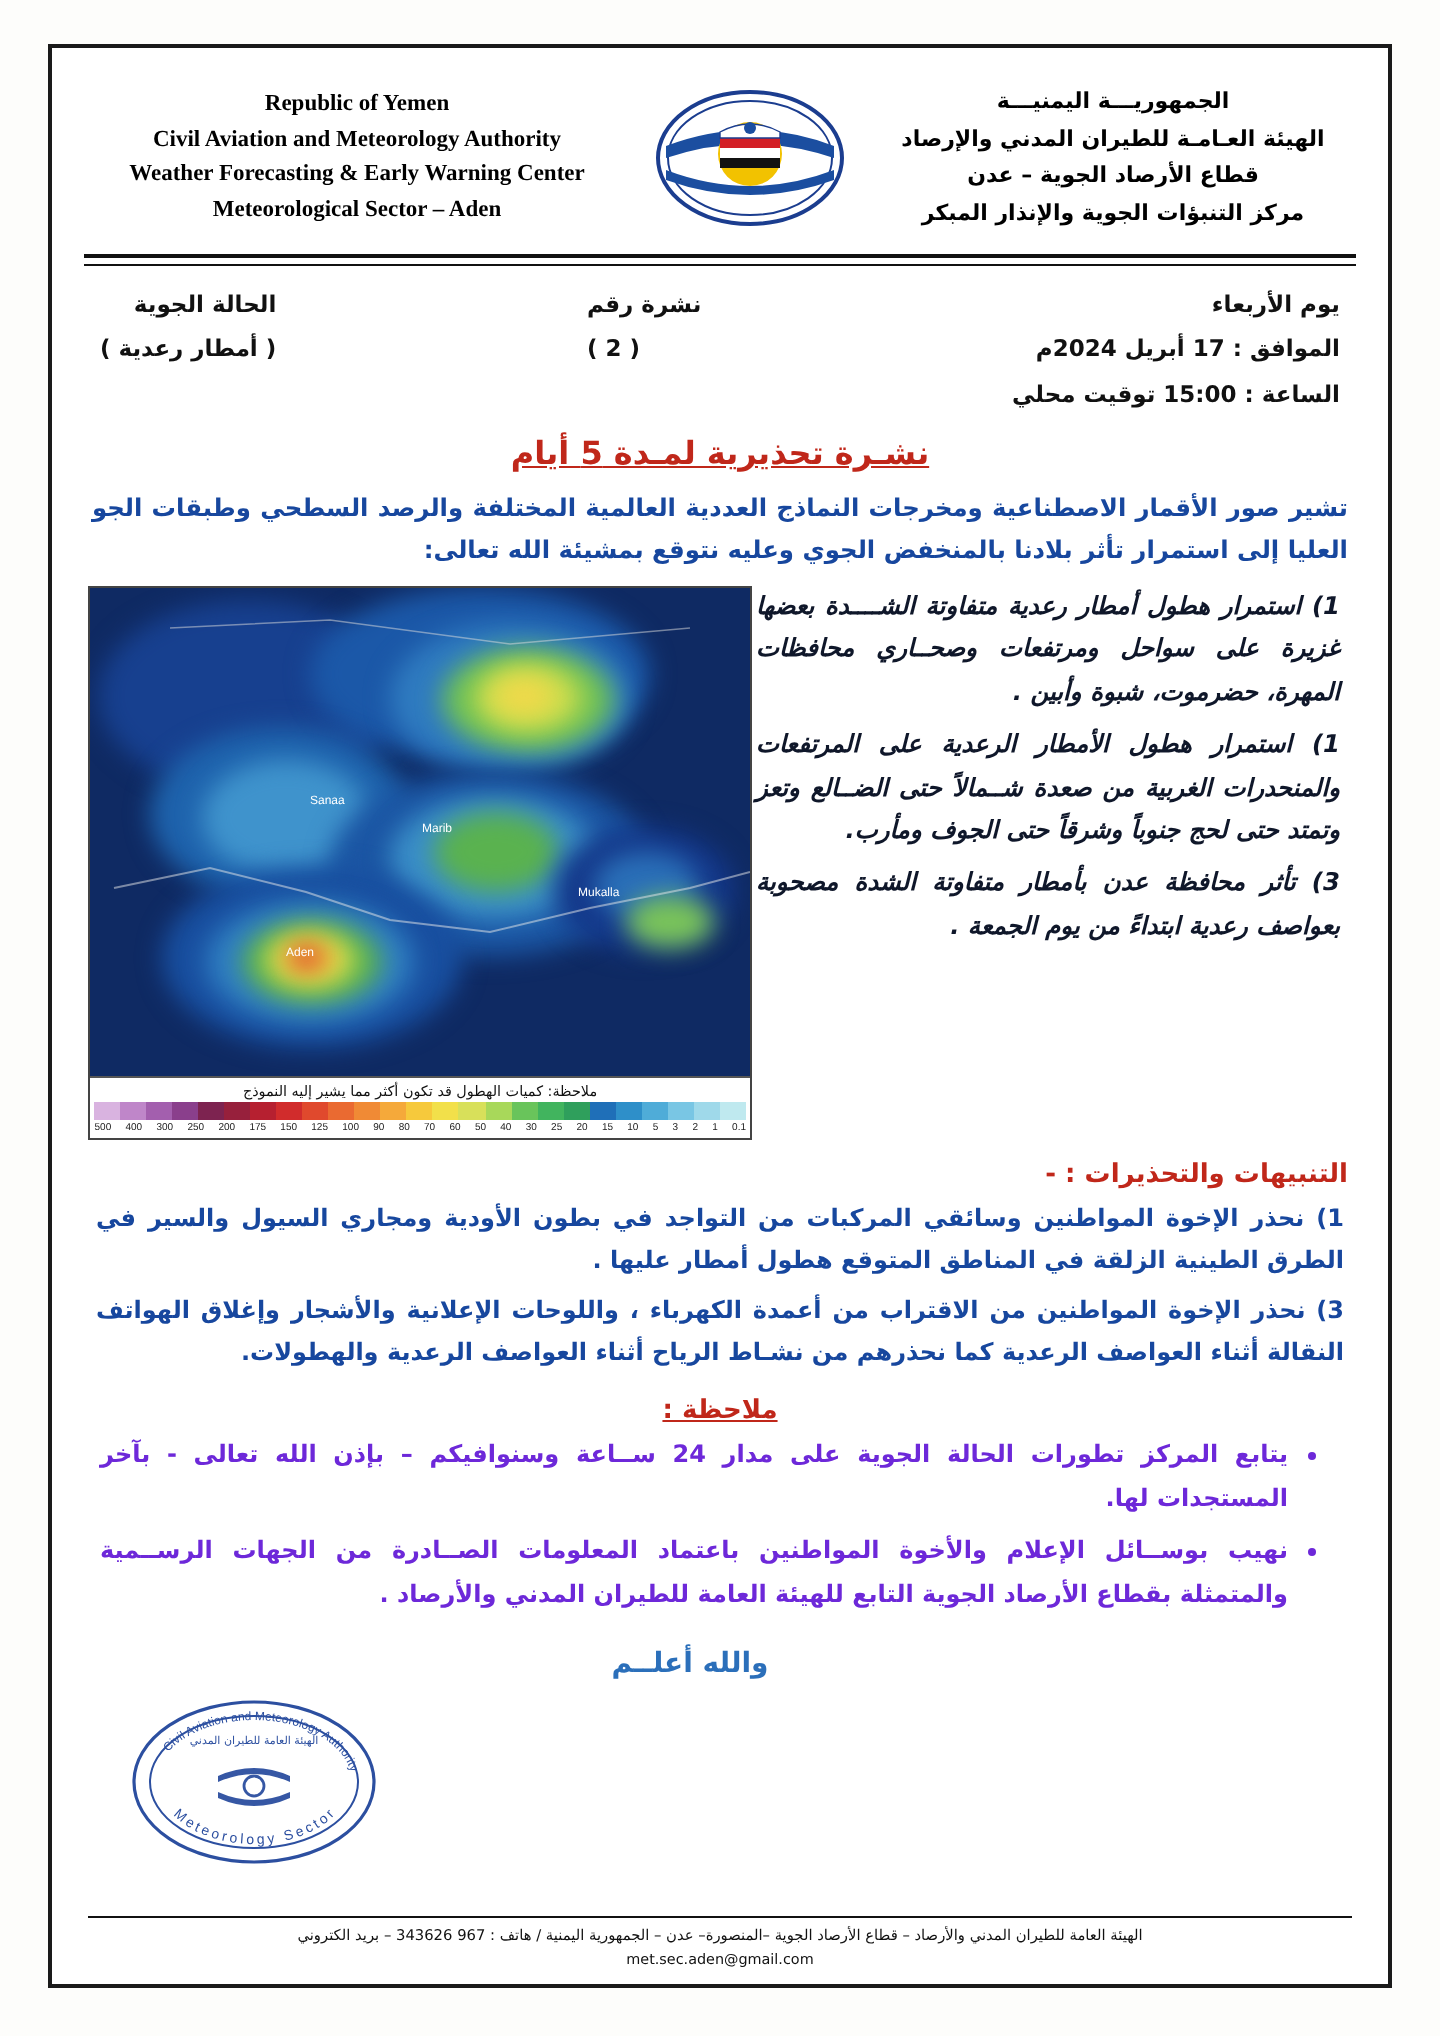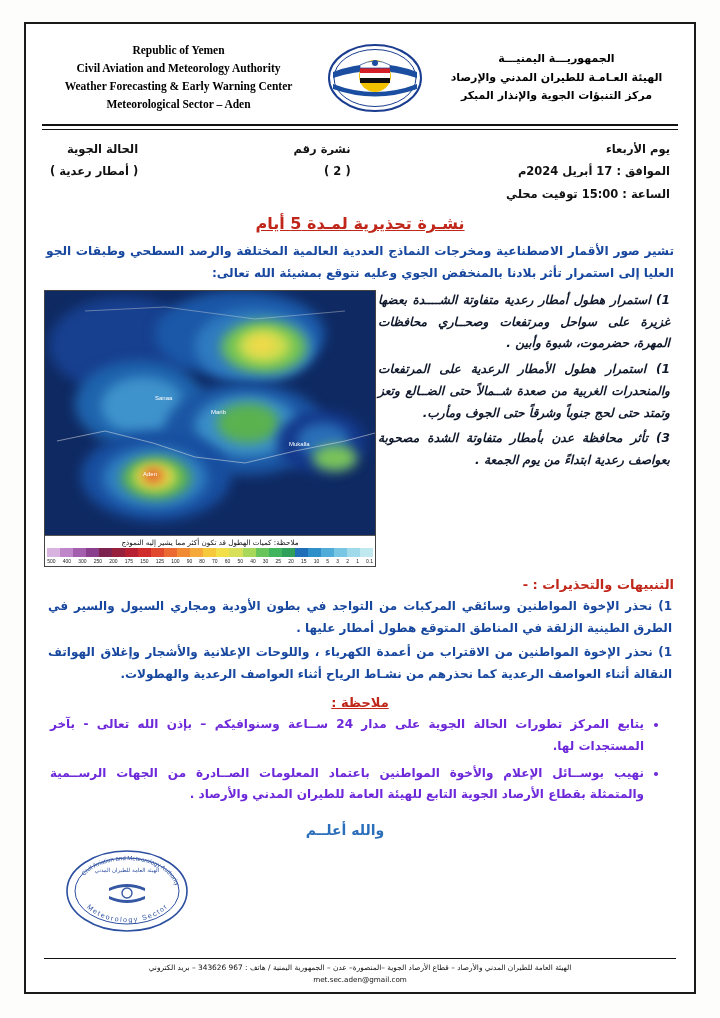--- a/index.html
+++ b/index.html
@@ -74,21 +74,21 @@
   .meta {
     display: flex;
     direction: rtl;
     justify-content: space-between;
     align-items: flex-start;
     font-family: "DejaVu Sans", sans-serif;
     font-size: 11.5px;
     font-weight: bold;
     padding: 2px 10px 0 10px;
   }
-  .meta-col { text-align: right; line-height: 1.95; }
+  .meta-col { text-align: left; line-height: 1.95; }
   .meta-col.right { text-align: right; }
   .meta-col.left { text-align: right; }
   
   .bulletin-title {
     text-align: center;
     direction: rtl;
     font-family: "DejaVu Sans", sans-serif;
     font-weight: bold;
     font-size: 16px;
     color: #c0271a;
@@ -274,20 +274,21 @@
           <rect x="33" y="31" width="30" height="5" fill="#ffffff"></rect>
           <rect x="33" y="36" width="30" height="5" fill="#111111"></rect>
           <path d="M33 23 Q48 15 63 23 L63 26 L33 26 Z" fill="#ffffff" stroke="#1b3d8f" stroke-width="0.7"></path>
           <circle cx="48" cy="21" r="3" fill="#1b4ea0"></circle>
         </svg>
       </div>
 
       <div class="header-ar">
         <div>الجمهوريـــة  اليمنيـــة</div>
         <div>الهيئة العـامـة للطيران المدني والإرصاد</div>
+        <div>قطاع الأرصاد الجوية – عدن</div>
         <div>مركز التنبؤات الجوية والإنذار المبكر</div>
       </div>
     </div>
 
     <hr class="hr-main">
     <hr class="hr-thin">
 
     <div class="meta">
       <div class="meta-col right">
         <div>يوم الأربعاء</div>
@@ -409,21 +410,21 @@
           <span>300</span>
           <span>400</span>
           <span>500</span>
         </div>
       </div>
     </div>
 
     <div class="sec-title">التنبيهات والتحذيرات : -</div>
     <div class="warn-list">
       <p>1) نحذر الإخوة المواطنين وسائقي المركبات من التواجد في بطون الأودية ومجاري السيول والسير في الطرق الطينية الزلقة في المناطق المتوقع هطول أمطار عليها .</p>
-      <p>1) نحذر الإخوة المواطنين من الاقتراب من أعمدة الكهرباء ، واللوحات الإعلانية والأشجار وإغلاق الهواتف النقالة أثناء العواصف الرعدية كما نحذرهم من نشـاط الرياح أثناء العواصف الرعدية والهطولات.</p>
+      <p>3) نحذر الإخوة المواطنين من الاقتراب من أعمدة الكهرباء ، واللوحات الإعلانية والأشجار وإغلاق الهواتف النقالة أثناء العواصف الرعدية كما نحذرهم من نشـاط الرياح أثناء العواصف الرعدية والهطولات.</p>
     </div>
 
     <div class="sec-title center">ملاحظة :</div>
     <div class="notes">
       <ul>
         <li>يتابع المركز تطورات الحالة الجوية على مدار 24 ســاعة وسنوافيكم – بإذن الله تعالى - بآخر المستجدات لها.</li>
         <li>نهيب بوســائل الإعلام والأخوة المواطنين باعتماد المعلومات الصــادرة من الجهات الرســمية والمتمثلة بقطاع الأرصاد الجوية التابع للهيئة العامة للطيران المدني والأرصاد .</li>
       </ul>
     </div>
 

